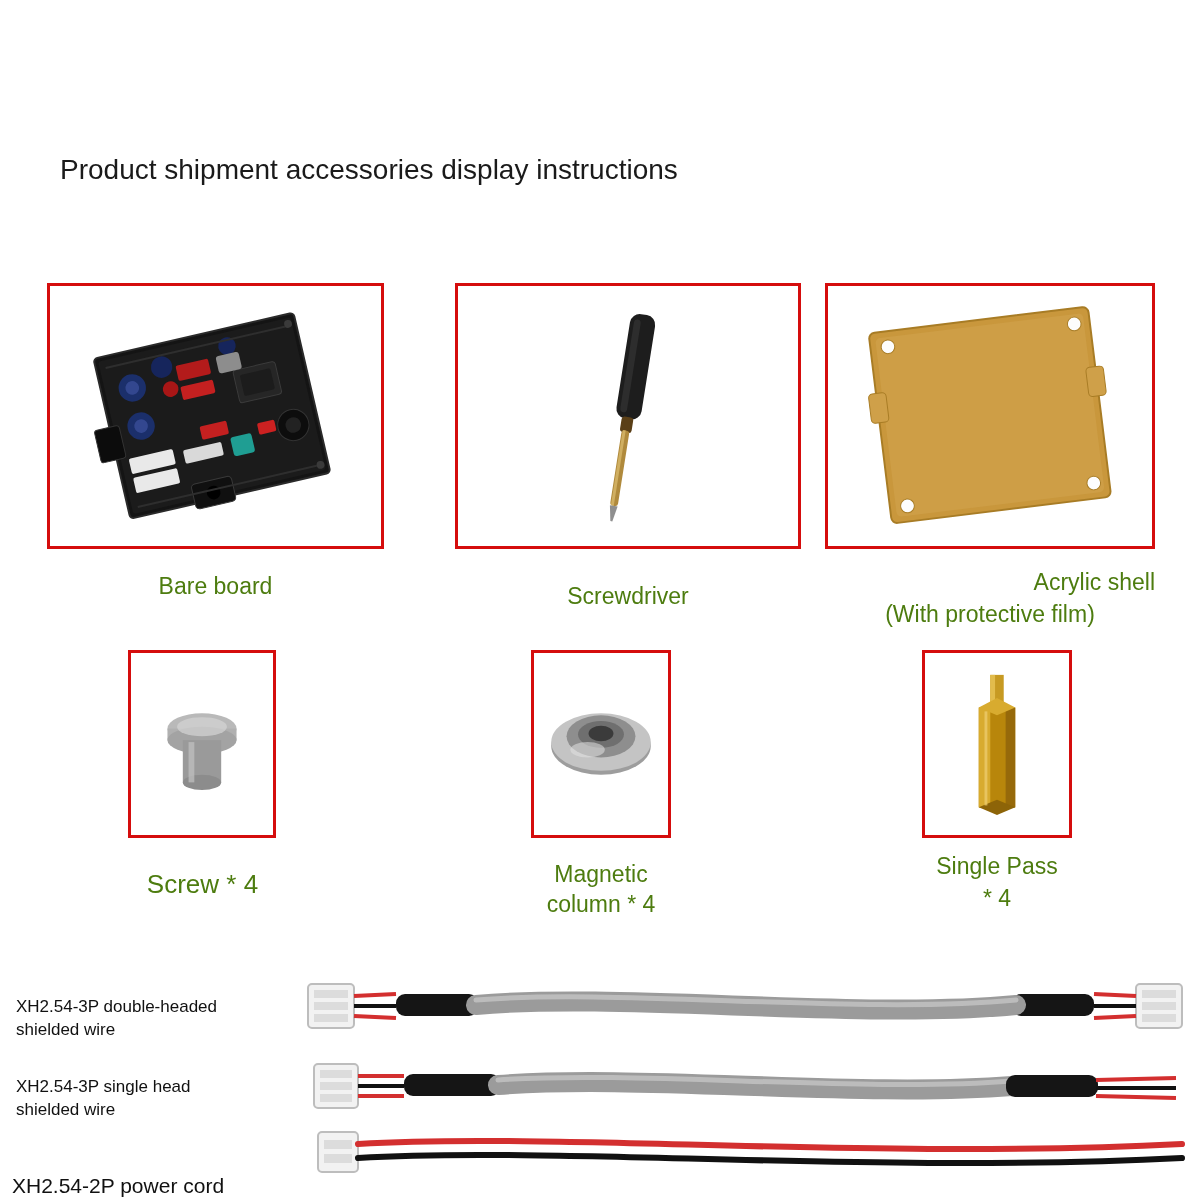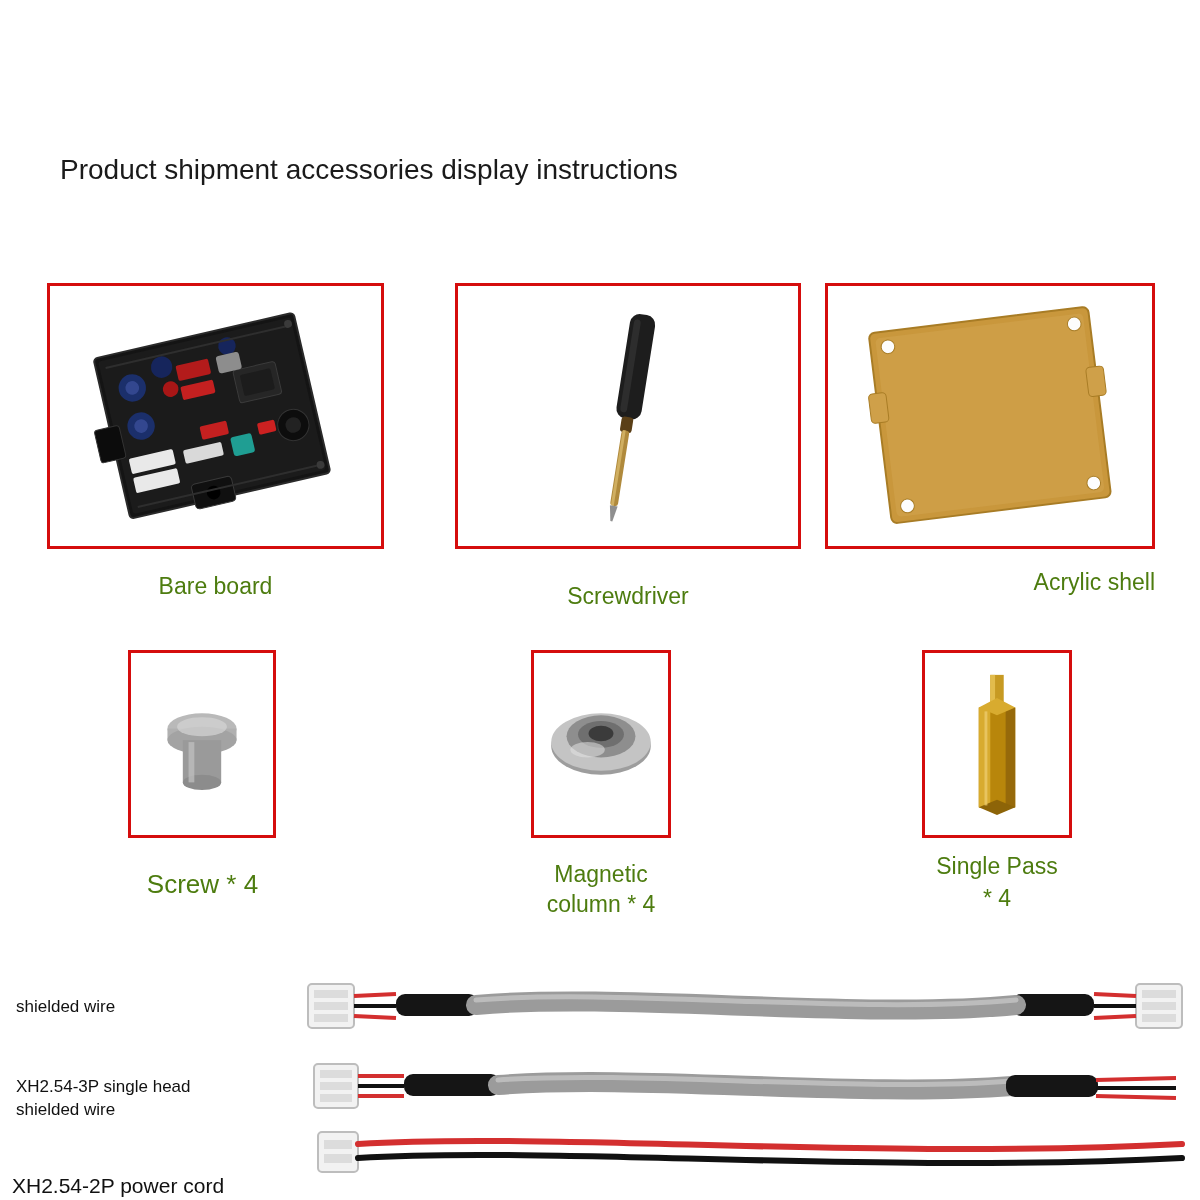--- a/index.html
+++ b/index.html
@@ -148,20 +148,21 @@
         <circle cx="70" cy="50" r="7" fill="#fdfdfd" stroke="#a87c25"></circle>
         <circle cx="262" cy="50" r="7" fill="#fdfdfd" stroke="#a87c25"></circle>
         <circle cx="70" cy="214" r="7" fill="#fdfdfd" stroke="#a87c25"></circle>
         <circle cx="262" cy="214" r="7" fill="#fdfdfd" stroke="#a87c25"></circle>
         <rect x="268" y="96" width="18" height="30" rx="4" fill="#cfa049" stroke="#a87c25"></rect>
         <rect x="44" y="96" width="18" height="30" rx="4" fill="#cfa049" stroke="#a87c25"></rect>
       </g>
     </svg>
   </div>
   <div class="caption" style="left:825px; top:568px; width:330px;text-align:right;">Acrylic shell</div>
+  <div class="caption" style="left:815px; top:600px; width:350px;">(With protective film)</div>
 
   <div class="box" style="left:128px; top:650px; width:148px; height:188px;">
     <svg class="svgfill" viewBox="0 0 148 188">
       <ellipse cx="74" cy="78" rx="36" ry="16" fill="#b9b9b9"></ellipse>
       <rect x="38" y="78" width="72" height="12" fill="#b0b0b0"></rect>
       <ellipse cx="74" cy="90" rx="36" ry="14" fill="#a3a3a3"></ellipse>
       <rect x="54" y="90" width="40" height="44" fill="#9a9a9a"></rect>
       <ellipse cx="74" cy="134" rx="20" ry="8" fill="#8c8c8c"></ellipse>
       <ellipse cx="74" cy="76" rx="26" ry="10" fill="#d4d4d4" opacity="0.7"></ellipse>
       <rect x="60" y="92" width="6" height="42" fill="#c2c2c2" opacity="0.7"></rect>
@@ -193,20 +194,21 @@
         <polygon points="56,56 75,46 94,56 75,64" fill="#d8ab2f"></polygon>
         <polygon points="56,160 75,152 94,160 75,168" fill="#8d6408"></polygon>
       </g>
       <rect x="62" y="60" width="3" height="98" fill="#f0cf74" opacity="0.7"></rect>
     </svg>
   </div>
   <div class="caption" style="left:897px; top:852px; width:200px;">Single Pass</div>
   <div class="caption" style="left:897px; top:884px; width:200px;">* 4</div>
 
   <div class="wire-label" style="left:16px; top:996px; width:260px;">
+    <div>XH2.54-3P double-headed</div>
     <div>shielded wire</div>
   </div>
   <div class="wire-row" style="left:300px; top:972px; width:890px; height:70px;">
     <svg class="svgfill" viewBox="0 0 890 70">
 
       <rect x="8" y="12" width="46" height="44" rx="4" fill="#f2f2f2" stroke="#bdbdbd" stroke-width="2"></rect>
       <rect x="14" y="18" width="34" height="8" fill="#dcdcdc"></rect>
       <rect x="14" y="30" width="34" height="8" fill="#dcdcdc"></rect>
       <rect x="14" y="42" width="34" height="8" fill="#dcdcdc"></rect>
 

